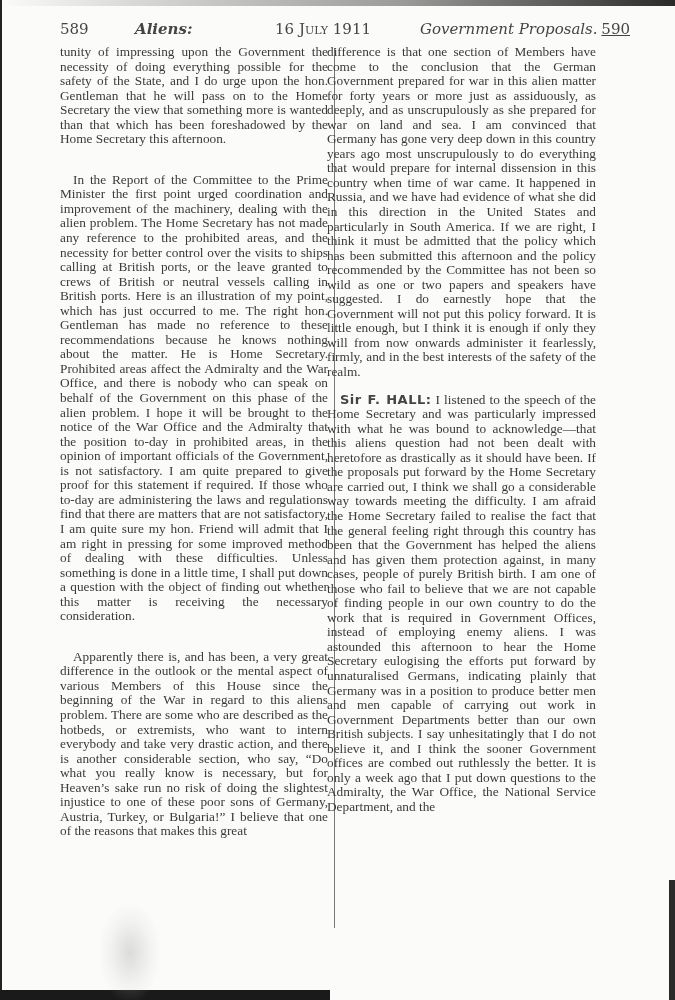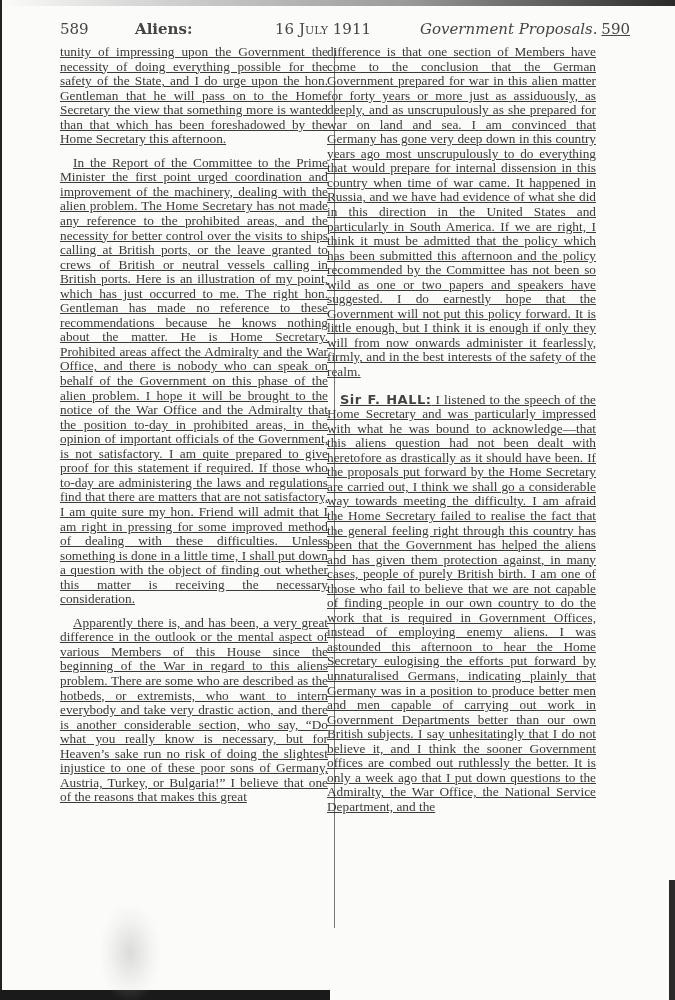--- a/index.html
+++ b/index.html
@@ -22,37 +22,37 @@
   }
   .scan-right {
     position: absolute; right: 0; top: 880px; width: 6px; height: 120px; background: #2a2a2a;
   }
   .header {
     position: absolute; top: 20px; left: 60px; width: 570px; height: 22px;
     font-size: 15px; color: #444;
   }
   .header span { position: absolute; top: 0; white-space: nowrap; }
   .h-left-num { left: 0; }
-  .h-topic { left: 75px; font-weight: bold; }
+  .h-topic { left: 75px; font-style: italic; font-weight: bold; }
   .h-date { left: 215px; }
   .h-sub { left: 360px; font-style: italic; }
   .h-right-num { right: 0; text-decoration: underline; }
   .sc { font-variant: small-caps; text-align: right; }
   .col {
     position: absolute; top: 45px; width: 268px;
     font-family: "Liberation Serif", "DejaVu Serif", serif;
     font-size: 13.3px; line-height: 14.55px;
     text-align: justify; hyphens: manual;
     color: #3a3a3a;
   }
   .col-left { left: 60px; }
   .col-right { left: 327px; width: 269px; }
-  .col p { margin: 0 0 0 0; text-indent: 0; text-decoration: underline; }
+  .col p { margin: 0 0 0 0; text-indent: 0; }
   .col p.indent { text-indent: 13px; }
-  .col p + p { margin-top: 9px; }
+  .col p + p { margin-top: 26px; }
   .divider {
     position: absolute; left: 334px; top: 48px; width: 1px; height: 880px;
     background: #777;
   }
   .speaker {
     font-family: "DejaVu Sans", "Liberation Sans", sans-serif;
     font-weight: bold; font-size: 13px; letter-spacing: 0.5px; color: #444;
   }
   .smudge {
     position: absolute; left: 100px; top: 905px; width: 60px; height: 95px;

